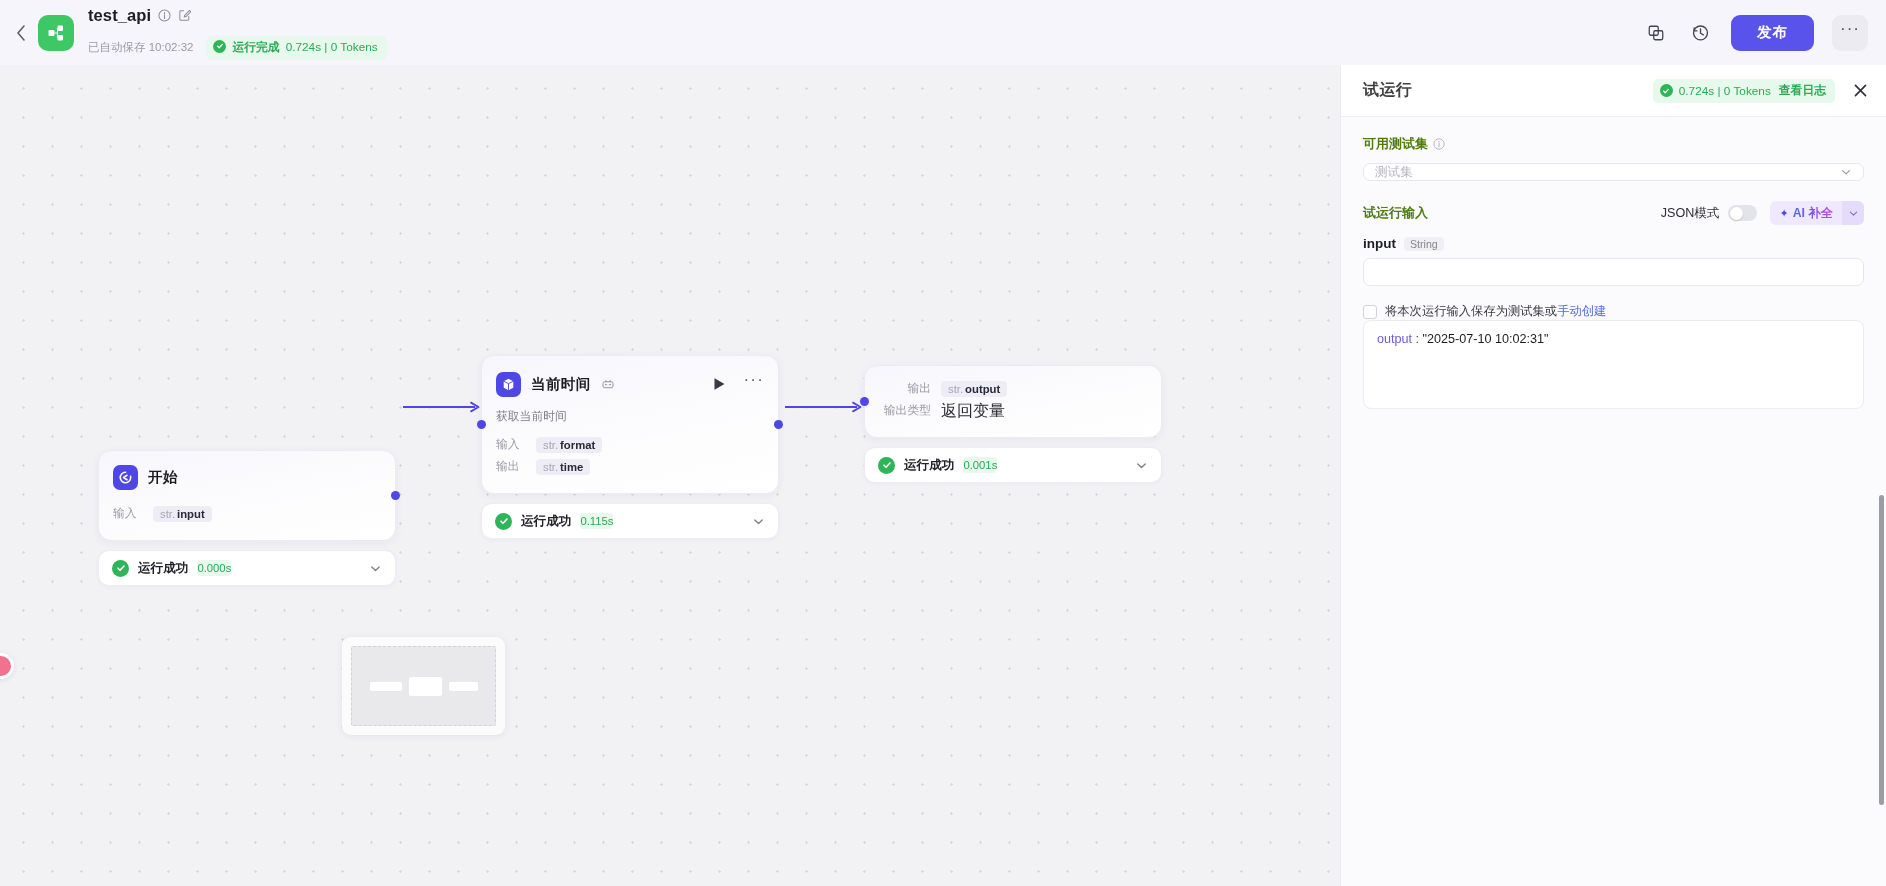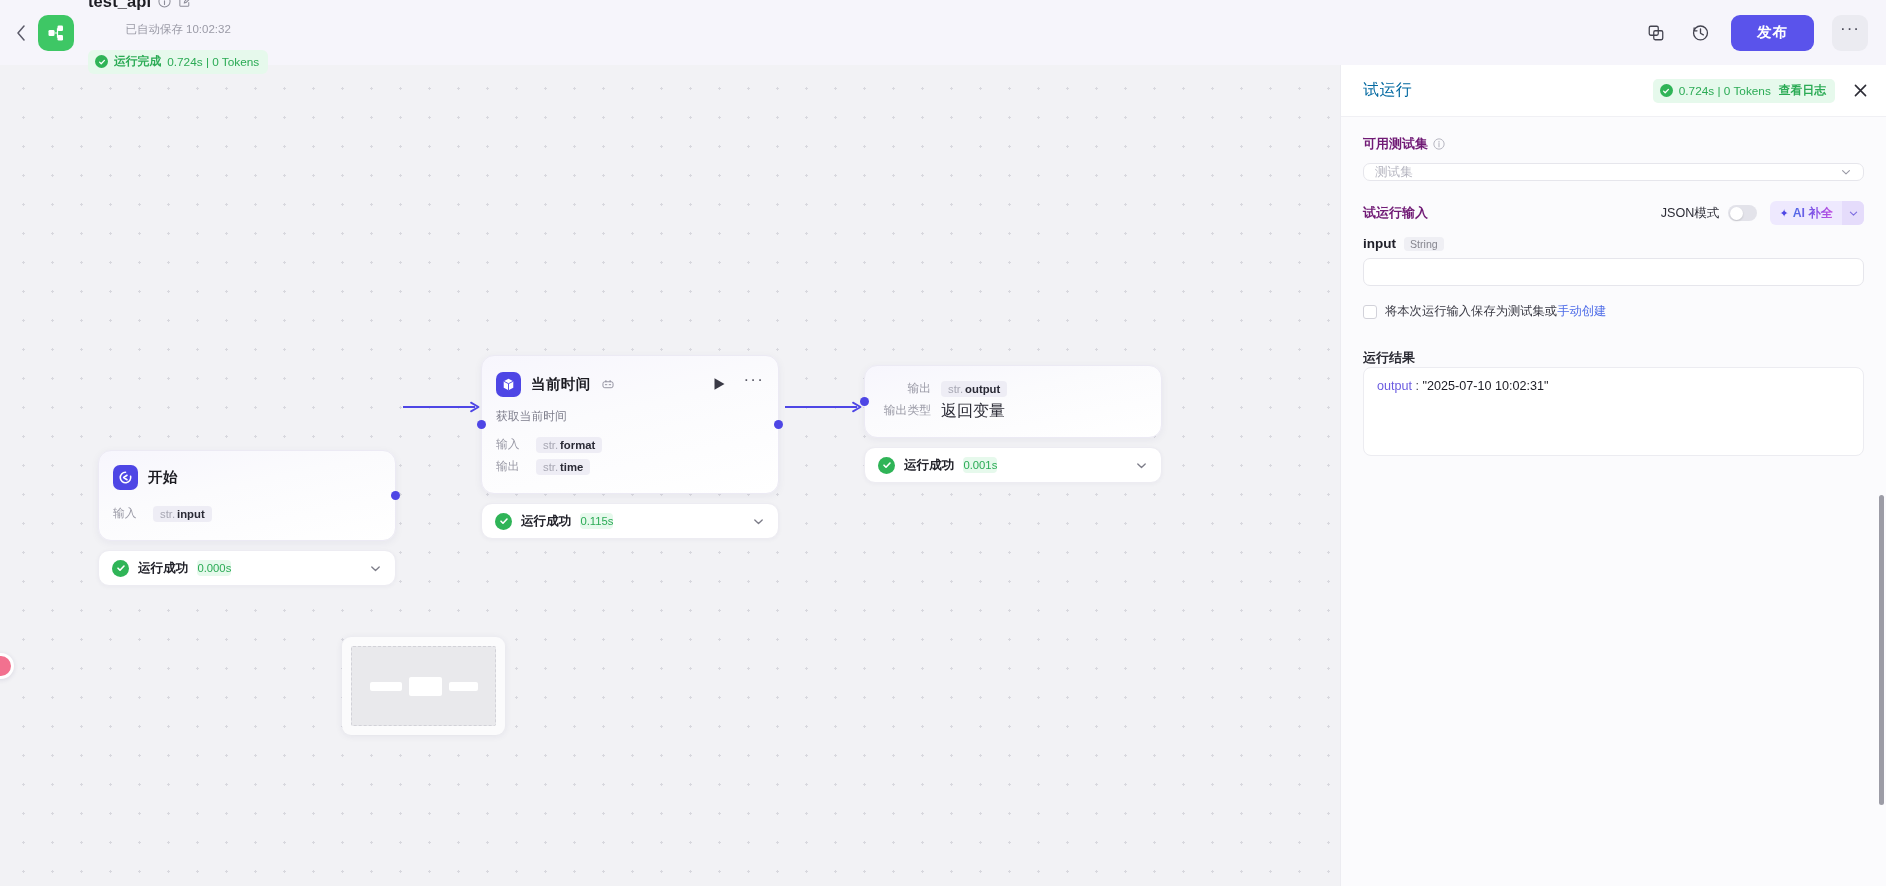--- a/index.html
+++ b/index.html
@@ -30,24 +30,24 @@
     display: flex; align-items: center; justify-content: center;
     flex: none; margin-left: 2px;
   }
   .app-logo svg { display: block; }
   .title-block { margin-left: 14px; display: flex; flex-direction: column; gap: 2px; }
   .title-row { display: flex; align-items: center; gap: 7px; }
   .proj-title {
     font-size: 16.5px; font-weight: bold; color: #1d1d23; letter-spacing: .1px;
   }
   .ic-sm { color: #8d8d99; display: flex; align-items: center; cursor: pointer; }
-  .meta-row { display: flex; align-items: center; gap: 13px; margin-top: 9px; flex-direction: column; }
+  .meta-row { display: flex; align-items: center; gap: 13px; margin-top: 9px; }
   .autosave { font-size: 11.5px; color: #9a9aa6; white-space: nowrap; }
   .run-chip {
-    display: inline-flex; align-items: center; gap: 6px;
+    display: inline-flex; gap: 6px;
     background: #e6f9ec; border-radius: 6px;
     padding: 4px 9px 4px 7px;
     font-size: 11.8px; color: #2bab55; white-space: nowrap;
   }
   .run-chip .lbl { font-weight: bold; }
   .chk-circle {
     width: 13px; height: 13px; border-radius: 50%; background: #2fb457;
     display: flex; align-items: center; justify-content: center; flex: none;
   }
   .chk-circle svg { display: block; }
@@ -176,35 +176,35 @@
     position: absolute; top: 65px; right: 0;
     width: 546px; height: 821px;
     background: #fbfbfd;
     border-left: 1px solid #ececf1;
   }
   .panel-head {
     height: 52px; background: #fff;
     display: flex; align-items: center; padding: 0 14px 0 22px;
     border-bottom: 1px solid #f0f0f4;
   }
-  .panel-title { font-size: 16px; font-weight: normal; color: #0369a1; letter-spacing: .4px; text-align: center; }
+  .panel-title { font-size: 16px; font-weight: bold; color: #404040; letter-spacing: .4px; text-align: center; }
   .panel-head-right { margin-left: auto; display: flex; align-items: center; gap: 13px; }
   .log-chip {
     display: inline-flex; align-items: center; gap: 6px;
     background: #e6f9ec; border-radius: 5px; padding: 4px 9px 4px 7px;
     font-size: 11.8px; color: #2bab55; white-space: nowrap;
   }
   .log-chip .viewlog { font-weight: bold; cursor: pointer; margin-left: 2px; }
   .close-x { width: 24px; height: 24px; display: flex; align-items: center;
              justify-content: center; color: #2c2c36; font-size: 17px; cursor: pointer; }
 
   .panel-body { padding: 18px 22px 0 22px; }
   .field-label {
     display: flex; align-items: center; gap: 5px;
-    font-size: 13px; font-weight: bold; color: #701a75; margin-bottom: 10px;
+    font-size: 13px; font-weight: bold; color: #4d7c0f; margin-bottom: 10px;
   }
   .info-ico { color: #b3b3bd; display: flex; }
   .select-box {
     height: 18px; border: 1px solid #e6e6ec; border-radius: 7px; background: #fff;
     display: flex; align-items: center; padding: 0 11px;
     font-size: 12.6px; color: #b4b4bf;
   }
   .select-chev { margin-left: auto; color: #9a9aa6; display: flex; }
 
   .row-between { display: flex; align-items: center; margin: 20px 0 11px 0; }
@@ -557,21 +557,20 @@
       <span class="io-key">input</span>
       <span class="io-type">String</span>
     </div>
     <input class="text-input" value="" style="">
 
     <div class="save-row">
       <span class="checkbox"></span>
       <span class="save-text"><span>将本次运行输入保存为测试集或</span><span class="link">手动创建</span></span>
     </div>
 
-    <div class="res-title">运行结果</div>
 
 
     <div class="out-box">
       <span class="out-key">output</span><span class="out-colon"> : </span><span class="out-val">"2025-07-10 10:02:31"</span>
     </div>
   </div>
 
   <div class="panel-scroll"></div>
 </div>
 

